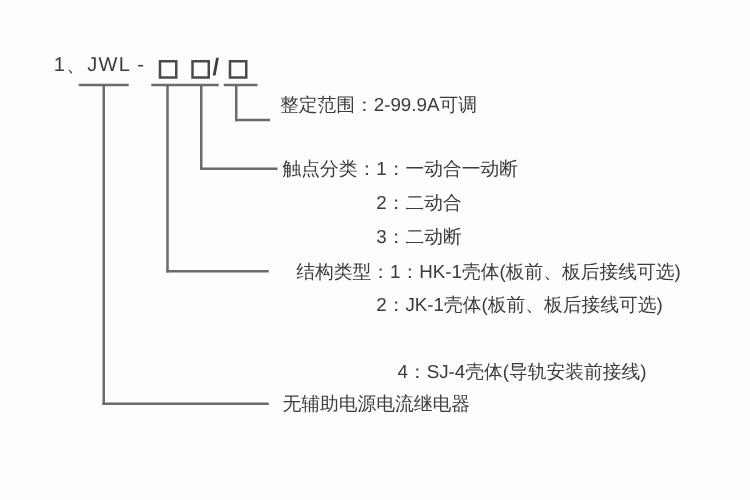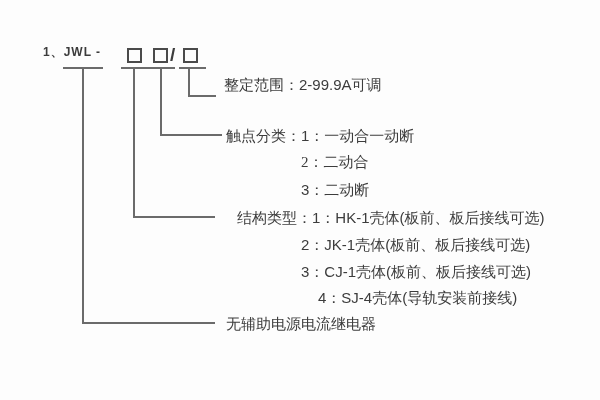--- a/index.html
+++ b/index.html
@@ -18,22 +18,22 @@
     overflow: hidden;
   }
   .txt {
     position: absolute;
     color: #3c3c3c;
     font-size: 15px;
     line-height: 17px;
     white-space: nowrap;
   }
   .model-prefix {
-    font-size: 12px;
-    font-weight: 700;
+    font-size: 16px;
+    font-weight: 400;
     letter-spacing: 1px;
   }
   .code-box {
     position: absolute;
     width: 11px;
     height: 11px;
     border: 2px solid #4a4a4a;
     background: transparent;
   }
   .slash {
@@ -76,23 +76,22 @@
   <span class="vline" style="left:188px; top:68px; height:29px;"></span>
 
   <span class="hline" style="left:188px; top:95px;  width:28px;"></span>
   <span class="hline" style="left:160px; top:134px; width:62px;"></span>
   <span class="hline" style="left:133px; top:216px; width:82px;"></span>
   <span class="hline" style="left:82px;  top:322px; width:133px;"></span>
 
   <span class="txt" style="left:224px; top:76px;">整定范围：2-99.9A可调</span>
 
   <span class="txt" style="left:226px; top:127px;">触点分类：1：一动合一动断</span>
-  <span class="txt" style="left:301px; top:154px;font-family:Liberation Serif, serif;">2：二动合</span>
+  <span class="txt" style="left:301px; top:154px;">2：二动合</span>
   <span class="txt" style="left:301px; top:181px;">3：二动断</span>
 
   <span class="txt" style="left:226px; top:209px;margin-left:11px;">结构类型：1：HK-1壳体(板前、板后接线可选)</span>
   <span class="txt" style="left:301px; top:236px;">2：JK-1壳体(板前、板后接线可选)</span>
-  <span class="txt" style="left:301px; top:263px;">3：CJ-1壳体(板前、板后接线可选)</span>
   <span class="txt" style="left:318px; top:289px;">4：SJ-4壳体(导轨安装前接线)</span>
 
   <span class="txt" style="left:226px; top:315px;">无辅助电源电流继电器</span>
 
 </div>
 
 </body></html>

